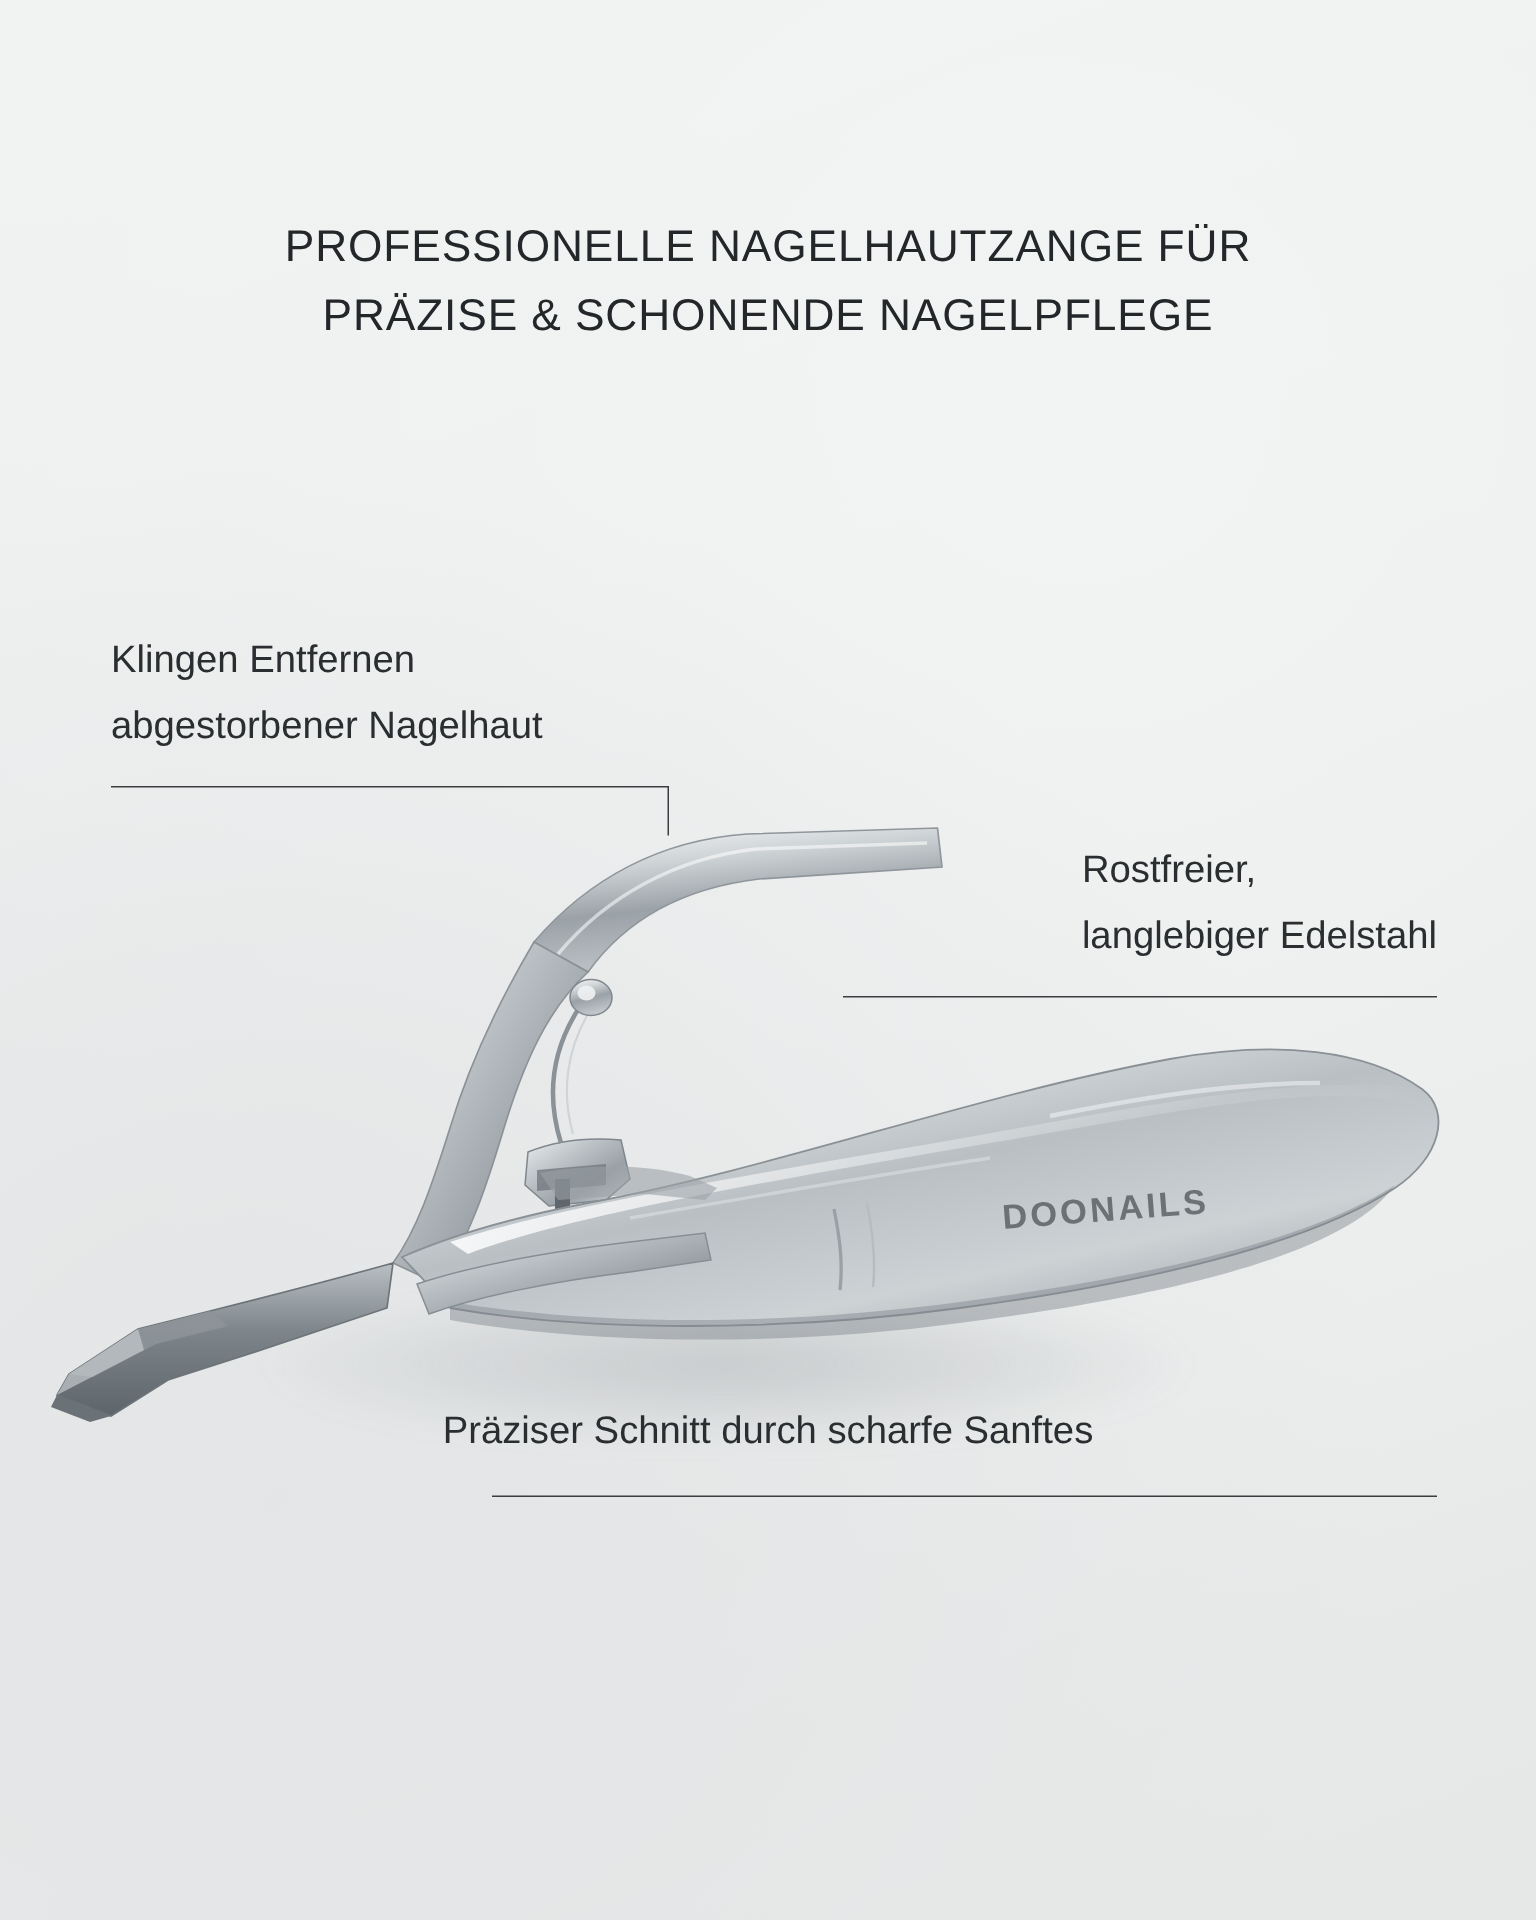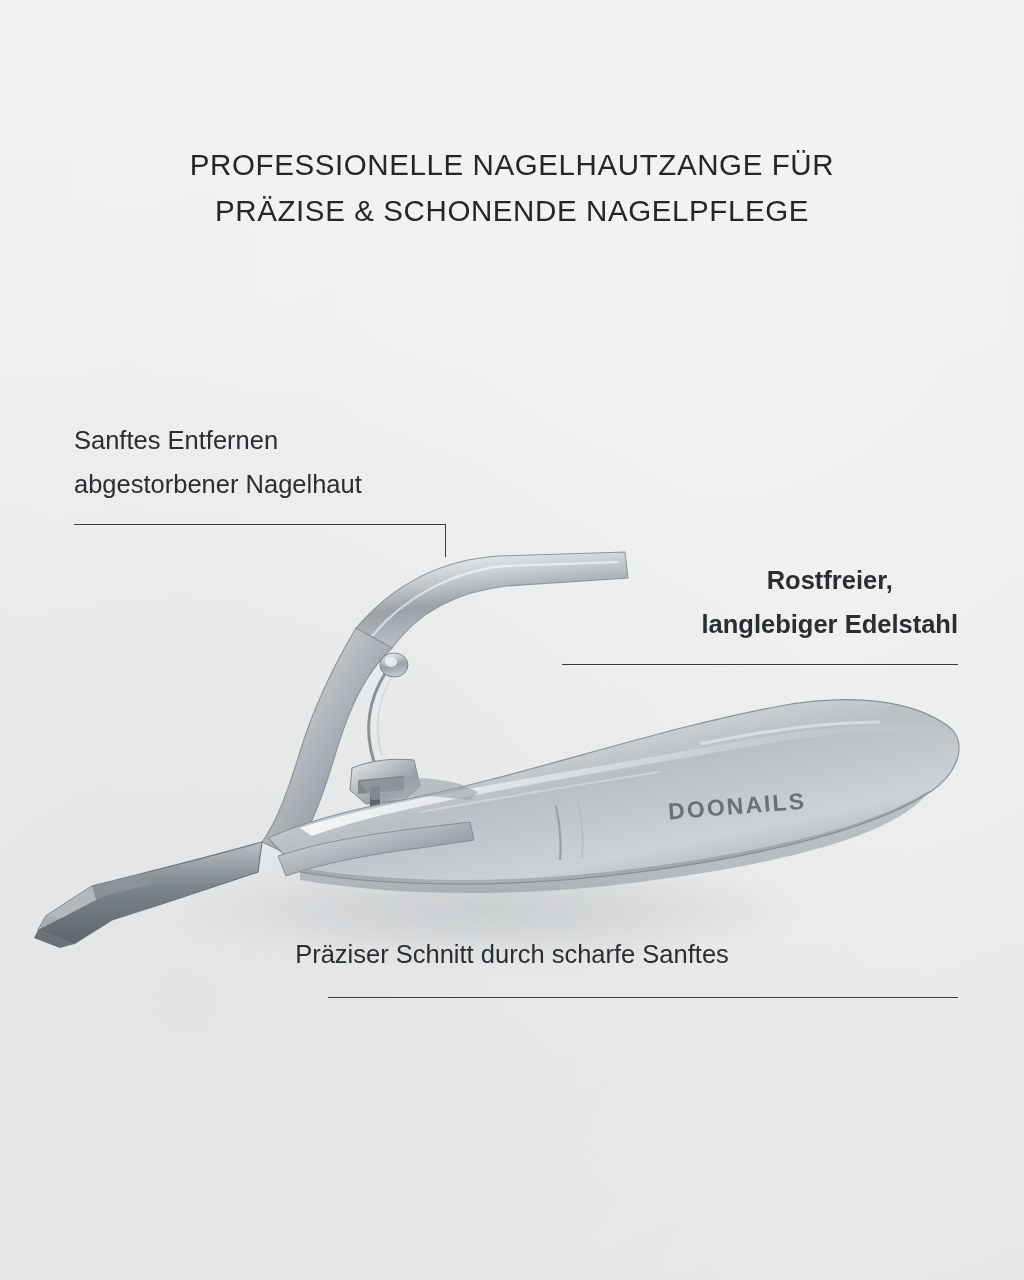--- a/index.html
+++ b/index.html
@@ -57,21 +57,21 @@
   .rule-v {
     position: absolute;
     width: 0;
     border-left: 1.6px solid #3a3e41;
   }
 
   .callout-1 { left: 74px; top: 418px; text-align: left; }
   .rule-1 { left: 74px; top: 524px; width: 372px; }
   .tick-1 { left: 445px; top: 524px; height: 33px; }
 
-  .callout-2 { right: 66px; top: 558px; text-align: center; font-weight: bold; }
+  .callout-2 { right: 66px; top: 558px; text-align: left; }
   .rule-2 { right: 66px; top: 664px; width: 396px; }
 
   .callout-3 { left: 0; right: 0; top: 932px; text-align: center; }
   .rule-3 { left: 328px; top: 997px; width: 630px; }
 
   
   .product {
     position: absolute;
     left: 0;
     top: 0;
@@ -189,21 +189,21 @@
 
       <path d="M372,636 C404,598 450,572 504,566 L618,562" fill="none" stroke="#ffffff" stroke-width="2.4" opacity="0.55"></path>
     </svg>
 
     <div class="brand-label">DOONAILS</div>
   </div>
 
   <div class="headline">PROFESSIONELLE NAGELHAUTZANGE FÜR
 PRÄZISE &amp; SCHONENDE NAGELPFLEGE</div>
 
-  <div class="callout callout-1">Sanftes Entfernen
+  <div class="callout callout-1">Klingen Entfernen
 abgestorbener Nagelhaut</div>
   <div class="rule rule-1"></div>
   <div class="rule-v tick-1"></div>
 
   <div class="callout callout-2">Rostfreier,
 langlebiger Edelstahl</div>
   <div class="rule rule-2"></div>
 
   <div class="callout callout-3">Präziser Schnitt durch scharfe Sanftes</div>
   <div class="rule rule-3"></div>

